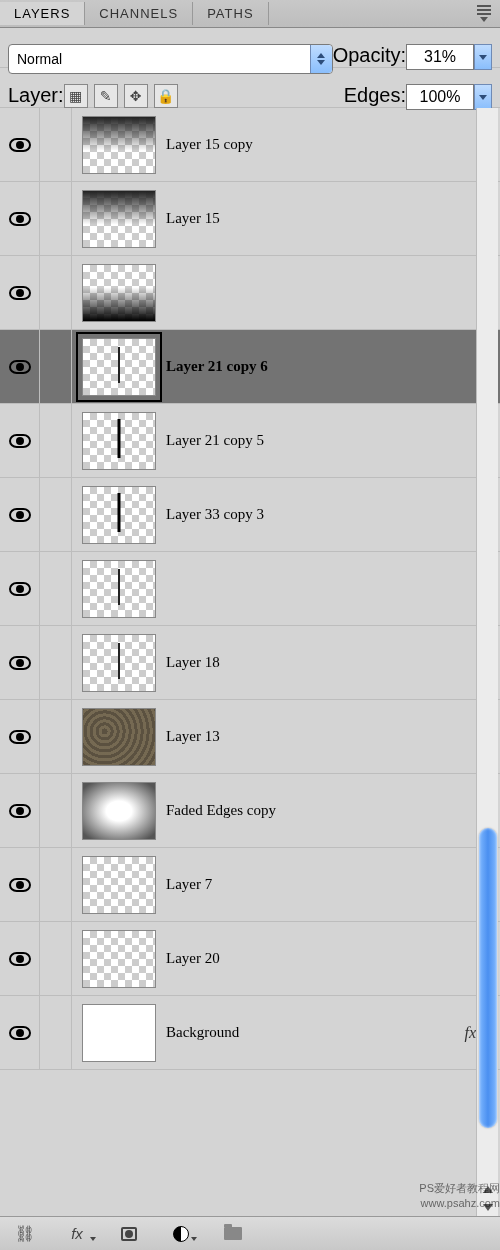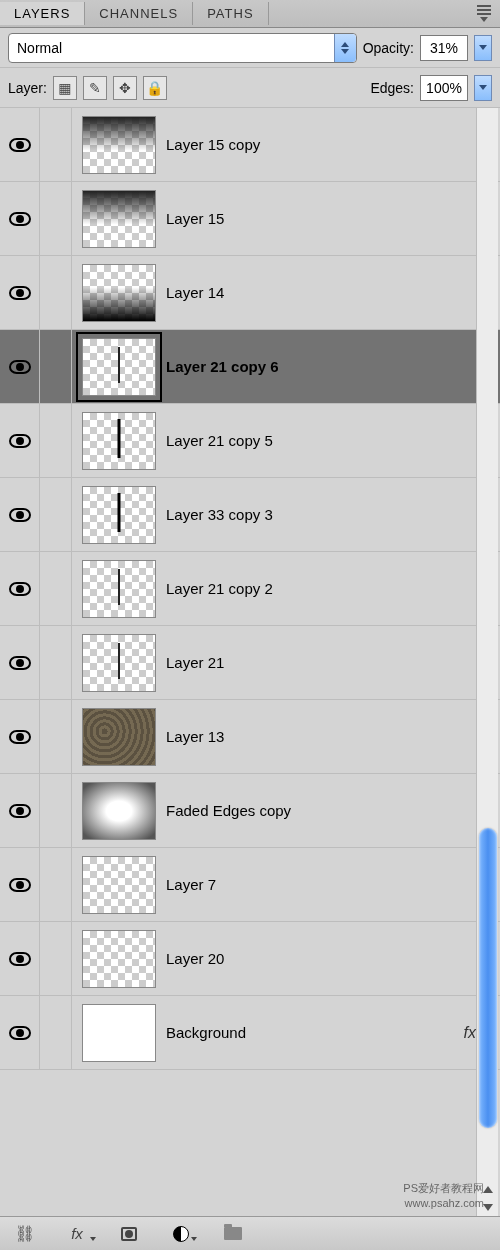--- a/index.html
+++ b/index.html
@@ -8,35 +8,35 @@
   
   .tabs { display: flex; align-items: center; height: 28px; background: linear-gradient(#c8c8c8,#bdbdbd); border-bottom: 1px solid #888; }
   .tab { padding: 4px 14px; font-size: 13px; letter-spacing: 1px; color: #333; border-right: 1px solid #999; cursor: pointer; }
   .tab.active { background: #d4d4d4; color: #000; font-weight: 500; }
   .tabs-spacer { flex: 1; }
   .panel-menu { width: 24px; height: 24px; margin-right: 4px; display: flex; flex-direction: column; justify-content: center; align-items: center; gap: 2px; cursor: pointer; }
   .panel-menu span { width: 14px; height: 2px; background: #555; }
   .panel-menu .arrow { width: 0; height: 0; border-left: 4px solid transparent; border-right: 4px solid transparent; border-top: 5px solid #555; background: none; }
 
   
-  .ctrl-row { display: flex; align-items: center; height: 40px; padding: 16px 8px; gap: 6px; border-bottom: 1px solid #bdbdbd; }
+  .ctrl-row { display: flex; align-items: flex-start; height: 40px; padding: 16px 8px; border-bottom: 1px solid #bdbdbd; }
   .blend-select { flex: 1; height: 30px; background: #fff; border: 1px solid #7a7a7a; border-radius: 4px; display: flex; align-items: center; padding: 0 8px; position: relative; cursor: pointer; }
   .blend-caret { position: absolute; right: 0; top: 0; width: 22px; height: 100%; background: linear-gradient(#bfdcff,#8abefc); border-left: 1px solid #6f8ab5; border-radius: 0 4px 4px 0; display: flex; flex-direction: column; justify-content: center; align-items: center; gap: 2px; }
   .blend-caret::before { content: ""; border-left: 4px solid transparent; border-right: 4px solid transparent; border-bottom: 5px solid #2d4d7a; }
   .blend-caret::after { content: ""; border-left: 4px solid transparent; border-right: 4px solid transparent; border-top: 5px solid #2d4d7a; }
-  .label { font-size: 14px; color: #000; }
-  .value-box { width: 48px; height: 26px; background: #fff; border: 1px solid #7a7a7a; display: flex; align-items: center; justify-content: center; font-size: 14px; }
+  .label { font-size: 20px; color: #000; }
+  .value-box { width: 68px; height: 26px; background: #fff; border: 1px solid #7a7a7a; display: flex; align-items: center; justify-content: center; font-size: 16px; }
   .mini-caret { width: 18px; height: 26px; background: linear-gradient(#bfdcff,#8abefc); border: 1px solid #6f8ab5; display: flex; align-items: center; justify-content: center; cursor: pointer; }
   .mini-caret::after { content: ""; border-left: 4px solid transparent; border-right: 4px solid transparent; border-top: 5px solid #2d4d7a; }
 
   .lock-icons { display: flex; gap: 6px; }
   .lock-ico { width: 24px; height: 24px; border: 1px solid #888; background: #e6e6e6; display: flex; align-items: center; justify-content: center; font-size: 14px; color: #444; cursor: pointer; }
 
   
-  .layer-list { position: relative; height: calc(1250px - 28px - 40px - 40px - 34px); overflow: hidden; }
+  .layer-list { position: relative; height: calc(1250px - 28px - 40px - 40px - 34px); overflow: hidden; font-family: Liberation Serif, serif; }
   .layer-row { display: flex; align-items: center; height: 74px; border-bottom: 1px solid #bdbdbd; }
   .layer-row.selected { background: #737373; }
   .vis-col { width: 40px; height: 100%; border-right: 1px solid #bdbdbd; display: flex; align-items: center; justify-content: center; cursor: pointer; }
   .eye { width: 22px; height: 14px; border: 2px solid #000; border-radius: 70% 70% 70% 70% / 100% 100% 100% 100%; position: relative; }
   .eye::after { content: ""; position: absolute; width: 8px; height: 8px; background: #000; border-radius: 50%; top: 1px; left: 5px; }
   .link-col { width: 32px; height: 100%; border-right: 1px solid #bdbdbd; }
   .thumb-wrap { width: 74px; height: 58px; margin: 0 10px; border: 1px solid #888; position: relative; background:
       repeating-conic-gradient(#ccc 0% 25%, #fff 0% 50%) 0 0 / 14px 14px; }
   .thumb-wrap.selected-thumb { outline: 2px solid #000; outline-offset: 4px; }
   .thumb-gradient-top { background: linear-gradient(#222 0%, rgba(0,0,0,0) 60%), repeating-conic-gradient(#ccc 0% 25%, #fff 0% 50%) 0 0 / 14px 14px; }
@@ -70,21 +70,21 @@
   .foot-fx { font-style: italic; font-size: 15px; position: relative; }
   .foot-fx::after { content: ""; position: absolute; right: -8px; bottom: 2px; border-left: 3px solid transparent; border-right: 3px solid transparent; border-top: 4px solid #444; }
   .foot-mask { width: 16px; height: 14px; border: 2px solid #444; border-radius: 2px; position: relative; }
   .foot-mask::after { content: ""; position: absolute; width: 8px; height: 8px; background: #444; border-radius: 50%; top: 1px; left: 2px; }
   .foot-adj { width: 16px; height: 16px; border-radius: 50%; background: linear-gradient(90deg,#000 50%,#fff 50%); border: 1px solid #000; position: relative; }
   .foot-adj::after { content: ""; position: absolute; right: -9px; bottom: 0; border-left: 3px solid transparent; border-right: 3px solid transparent; border-top: 4px solid #444; }
   .foot-folder { width: 18px; height: 13px; background: #888; border-radius: 1px; position: relative; }
   .foot-folder::before { content: ""; position: absolute; top: -3px; left: 0; width: 8px; height: 3px; background: #888; border-radius: 1px 1px 0 0; }
 
   
-  .watermark { position: absolute; right: 16px; bottom: 40px; font-size: 11px; color: rgba(0,0,0,0.55); text-align: right; line-height: 1.3; pointer-events:none; }
+  .watermark { position: absolute; right: 0; bottom: 40px; font-size: 11px; color: rgba(0,0,0,0.55); text-align: right; line-height: 1.3; pointer-events:none; }
 </style>
 </head>
 <body>
 
 <div class="tabs">
   <div class="tab active">LAYERS</div>
   <div class="tab">CHANNELS</div>
   <div class="tab">PATHS</div>
   <div class="tabs-spacer"></div>
   <div class="panel-menu">
@@ -135,21 +135,20 @@
       <div class="link-col"></div>
       <div class="thumb-wrap thumb-gradient-top"></div>
       <div class="layer-name">Layer 15</div>
     </div>
     <div class="layer-row">
       <div class="vis-col">
         <div class="eye"></div>
       </div>
       <div class="link-col"></div>
       <div class="thumb-wrap thumb-gradient-bottom"></div>
-      <div class="layer-name">Layer 14</div>
     </div>
     <div class="layer-row selected">
       <div class="vis-col">
         <div class="eye"></div>
       </div>
       <div class="link-col"></div>
       <div class="thumb-wrap thumb-line-thin selected-thumb"></div>
       <div class="layer-name">Layer 21 copy 6</div>
     </div>
     <div class="layer-row">
@@ -167,29 +166,28 @@
       <div class="link-col"></div>
       <div class="thumb-wrap thumb-line"></div>
       <div class="layer-name">Layer 33 copy 3</div>
     </div>
     <div class="layer-row">
       <div class="vis-col">
         <div class="eye"></div>
       </div>
       <div class="link-col"></div>
       <div class="thumb-wrap thumb-line-thin"></div>
-      <div class="layer-name">Layer 21 copy 2</div>
     </div>
     <div class="layer-row">
       <div class="vis-col">
         <div class="eye"></div>
       </div>
       <div class="link-col"></div>
       <div class="thumb-wrap thumb-line-thin"></div>
-      <div class="layer-name">Layer 21</div>
+      <div class="layer-name">Layer 18</div>
     </div>
     <div class="layer-row">
       <div class="vis-col">
         <div class="eye"></div>
       </div>
       <div class="link-col"></div>
       <div class="thumb-wrap thumb-texture"></div>
       <div class="layer-name">Layer 13</div>
     </div>
     <div class="layer-row">

